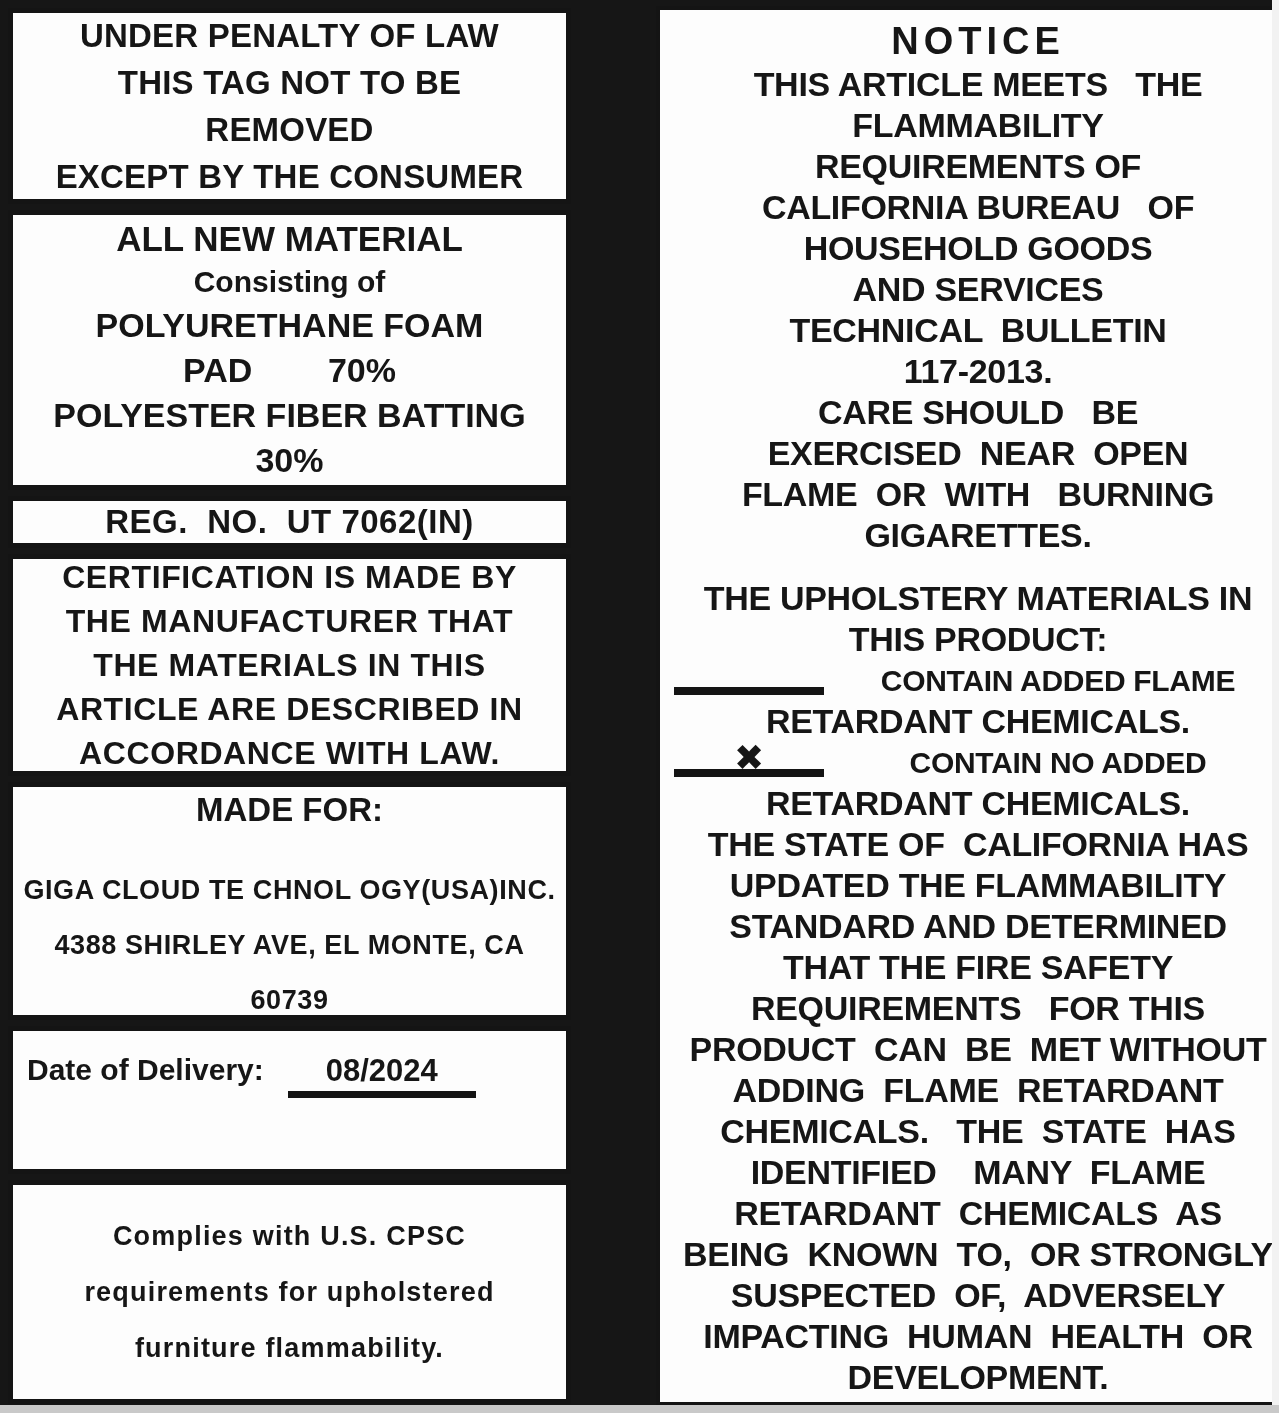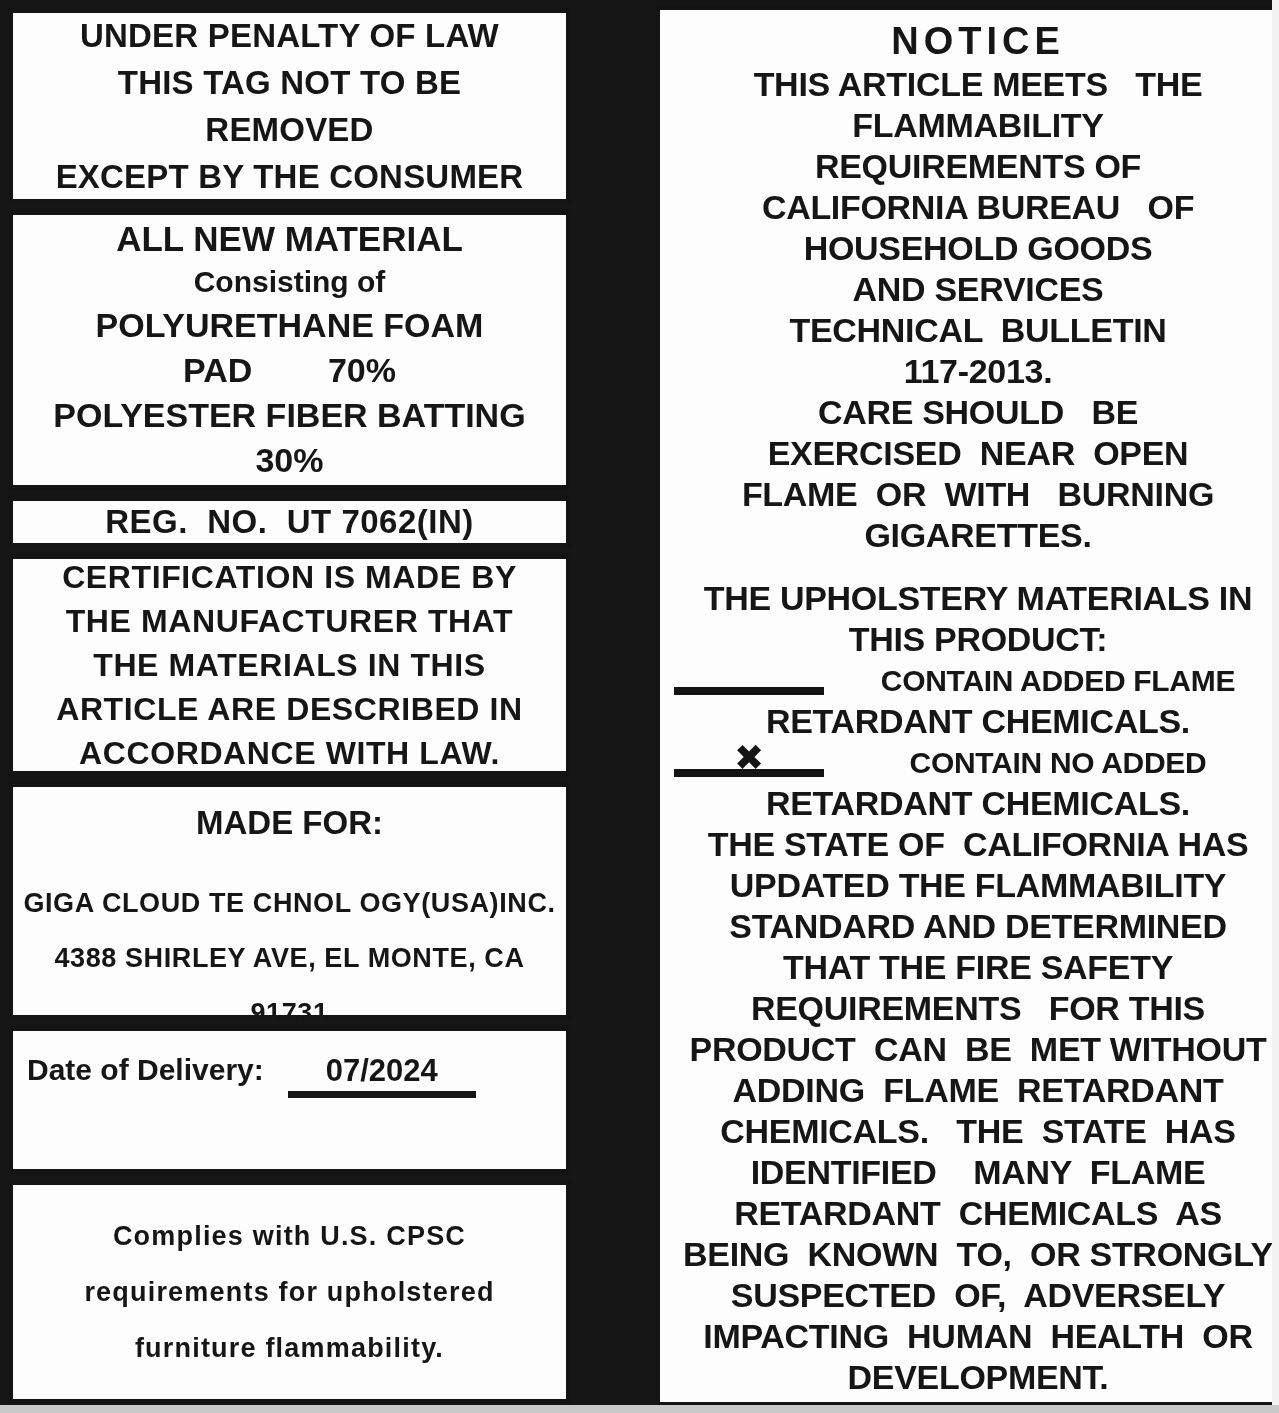--- a/index.html
+++ b/index.html
@@ -25,21 +25,21 @@
   .s1 { height:196px; }
   .s1 .lines { font-size:33px; line-height:47px; letter-spacing:0.2px; }
   .s2 { height:280px; }
   .s2 .heading { font-size:35px; line-height:44px; }
   .s2 .subheading { font-size:30px; line-height:42px; }
   .s2 .lines { font-size:34px; line-height:45px; }
   .s3 { height:52px; }
   .s3 .reg { font-size:33px; letter-spacing:0.5px; }
   .s4 { height:222px; }
   .s4 .lines { font-size:32px; line-height:44px; letter-spacing:0.6px; }
-  .s5 { height:238px; justify-content:flex-start; padding-top:16px;gap:19px; }
+  .s5 { height:238px; justify-content:center; padding-top:16px;gap:19px; }
   .s5 .heading { font-size:33px; line-height:40px; }
   .s5 .lines { font-size:27px; line-height:55px; letter-spacing:0.6px; margin-top:14px; }
   .s6 { height:148px; align-items:stretch; justify-content:flex-start; padding:22px 10px 0 14px; text-align:left; }
   .s6 .delivery-row { font-size:30px; display:flex; align-items:flex-start; }
   .s6 .delivery-value { border-bottom:7px solid #141414; padding:0 38px 2px 38px; margin-left:24px; font-size:31px; }
   .s6 .origin { text-align:center; font-size:30px; margin-top:42px; }
   .s7 { flex:1; }
   .s7 .lines { font-size:27px; line-height:56px; letter-spacing:1.2px; }
 
   
@@ -91,27 +91,27 @@
 THE MANUFACTURER THAT
 THE MATERIALS IN THIS
 ARTICLE ARE DESCRIBED IN
 ACCORDANCE WITH LAW.</div>
     </section>
 
     <section class="box s5">
       <div class="heading">MADE FOR:</div>
       <div class="lines pre">GIGA CLOUD TE CHNOL OGY(USA)INC.
 4388 SHIRLEY AVE, EL MONTE, CA
-91731</div>
+60739</div>
     </section>
 
     <section class="box s6">
       <div class="delivery-row">
         <span>Date of Delivery:</span>
-        <span class="delivery-value">07/2024</span>
+        <span class="delivery-value">08/2024</span>
       </div>
     </section>
 
     <section class="box s7">
       <div class="lines pre">Complies with U.S. CPSC
 requirements for upholstered
 furniture flammability.</div>
     </section>
 
   </div>

